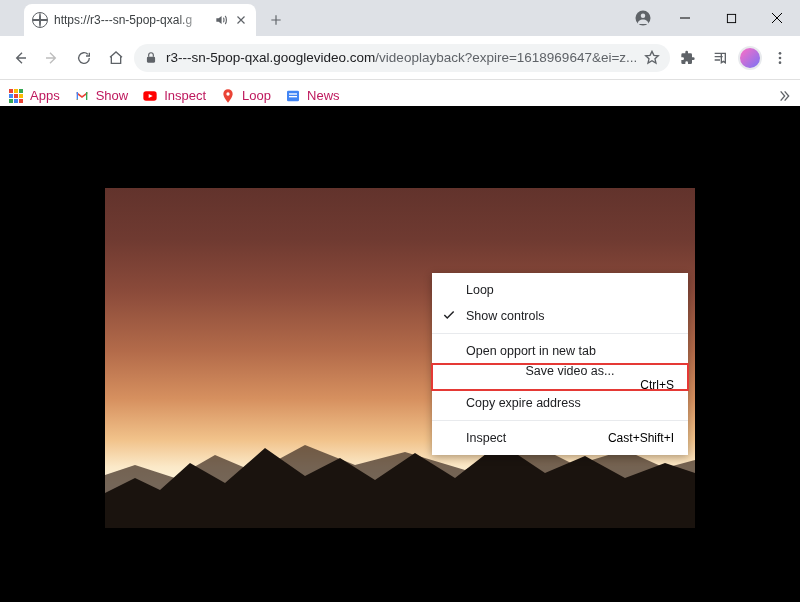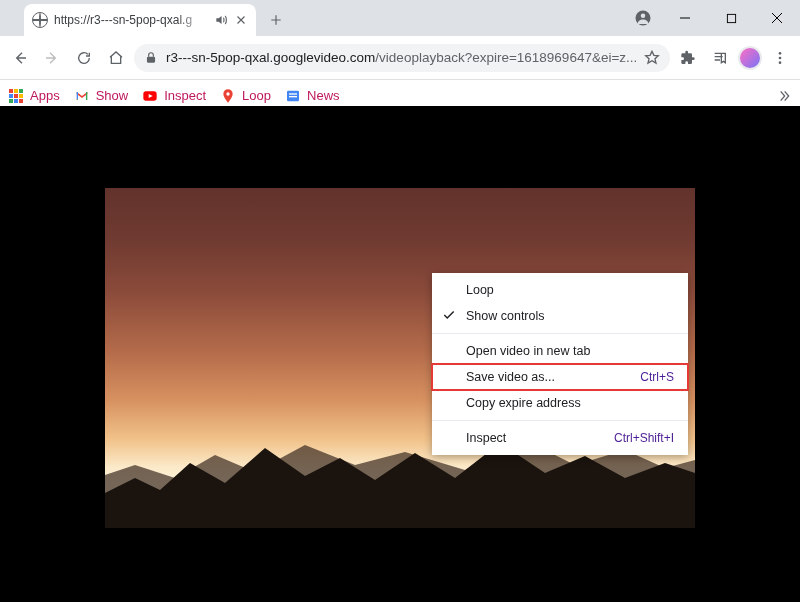--- a/index.html
+++ b/index.html
@@ -46,23 +46,23 @@
   .video { width: 590px; height: 340px; position: relative; overflow: hidden; margin-top: 8px; }
   .sky { position: absolute; inset: 0; background: linear-gradient(to bottom, #62332c 0%, #6f3a31 15%, #8a4a3a 30%, #b36b4a 48%, #d6905f 62%, #f1c28a 74%, #fbe9c8 82%, #fef6df 88%); }
   .mtn-back { position: absolute; left: 0; right: 0; bottom: 28px; height: 90px; }
   .mtn-front { position: absolute; left: 0; right: 0; bottom: 0; height: 120px; }
   .ground { position: absolute; left: 0; right: 0; bottom: 0; height: 30px; background: #1a130e; }
 
   
   .ctx { position: absolute; left: 432px; top: 273px; width: 256px; background: #fff; box-shadow: 0 2px 8px rgba(0,0,0,.3); padding: 4px 0; font-size: 12.5px; color: #202124; }
   .ctx-item { height: 26px; display: flex; align-items: center; padding: 0 14px 0 34px; position: relative; }
   .ctx-item .check { position: absolute; left: 10px; top: 5px; width: 14px; height: 14px; }
-  .ctx-item .shortcut { margin-left: auto; color: #4c1d95; font-size: 12px; }
+  .ctx-item .shortcut { margin-left: auto; color: #000000; font-size: 12px; }
   .ctx-sep { height: 1px; background: #e8eaed; margin: 4px 0; }
-  .ctx-item.highlight { outline: 2px solid #e53935; outline-offset: -1px; }
+  .ctx-item.highlight { outline: 2px solid #e53935; outline-offset: -1px; flex-direction: column; }
 
   .grey { color: #bdbdbd; }
 </style>
 </head>
 <body>
 
 <div class="titlebar">
   <div class="tab">
     <span class="favicon"></span>
     <span class="tab-title">https://r3---sn-5pop-qxal.g</span>
@@ -236,27 +236,27 @@
     <span>Loop</span>
   </div>
   <div class="ctx-item">
     <svg class="check" viewBox="0 0 24 24" fill="none" stroke="#202124" stroke-width="2.5">
         <path d="M4 12l5 5L20 6"></path>
       </svg>
     <span>Show controls</span>
   </div>
   <div class="ctx-sep"></div>
   <div class="ctx-item">
-    <span>Open video in new tab</span>
+    <span>Open opport in new tab</span>
   </div>
   <div class="ctx-item highlight">
     <span>Save video as...</span>
     <span class="shortcut">Ctrl+S</span>
   </div>
   <div class="ctx-item">
     <span>Copy expire address</span>
   </div>
   <div class="ctx-sep"></div>
   <div class="ctx-item">
     <span>Inspect</span>
-    <span class="shortcut">Ctrl+Shift+I</span>
+    <span class="shortcut">Cast+Shift+I</span>
   </div>
 </div>
 
 </body></html>

